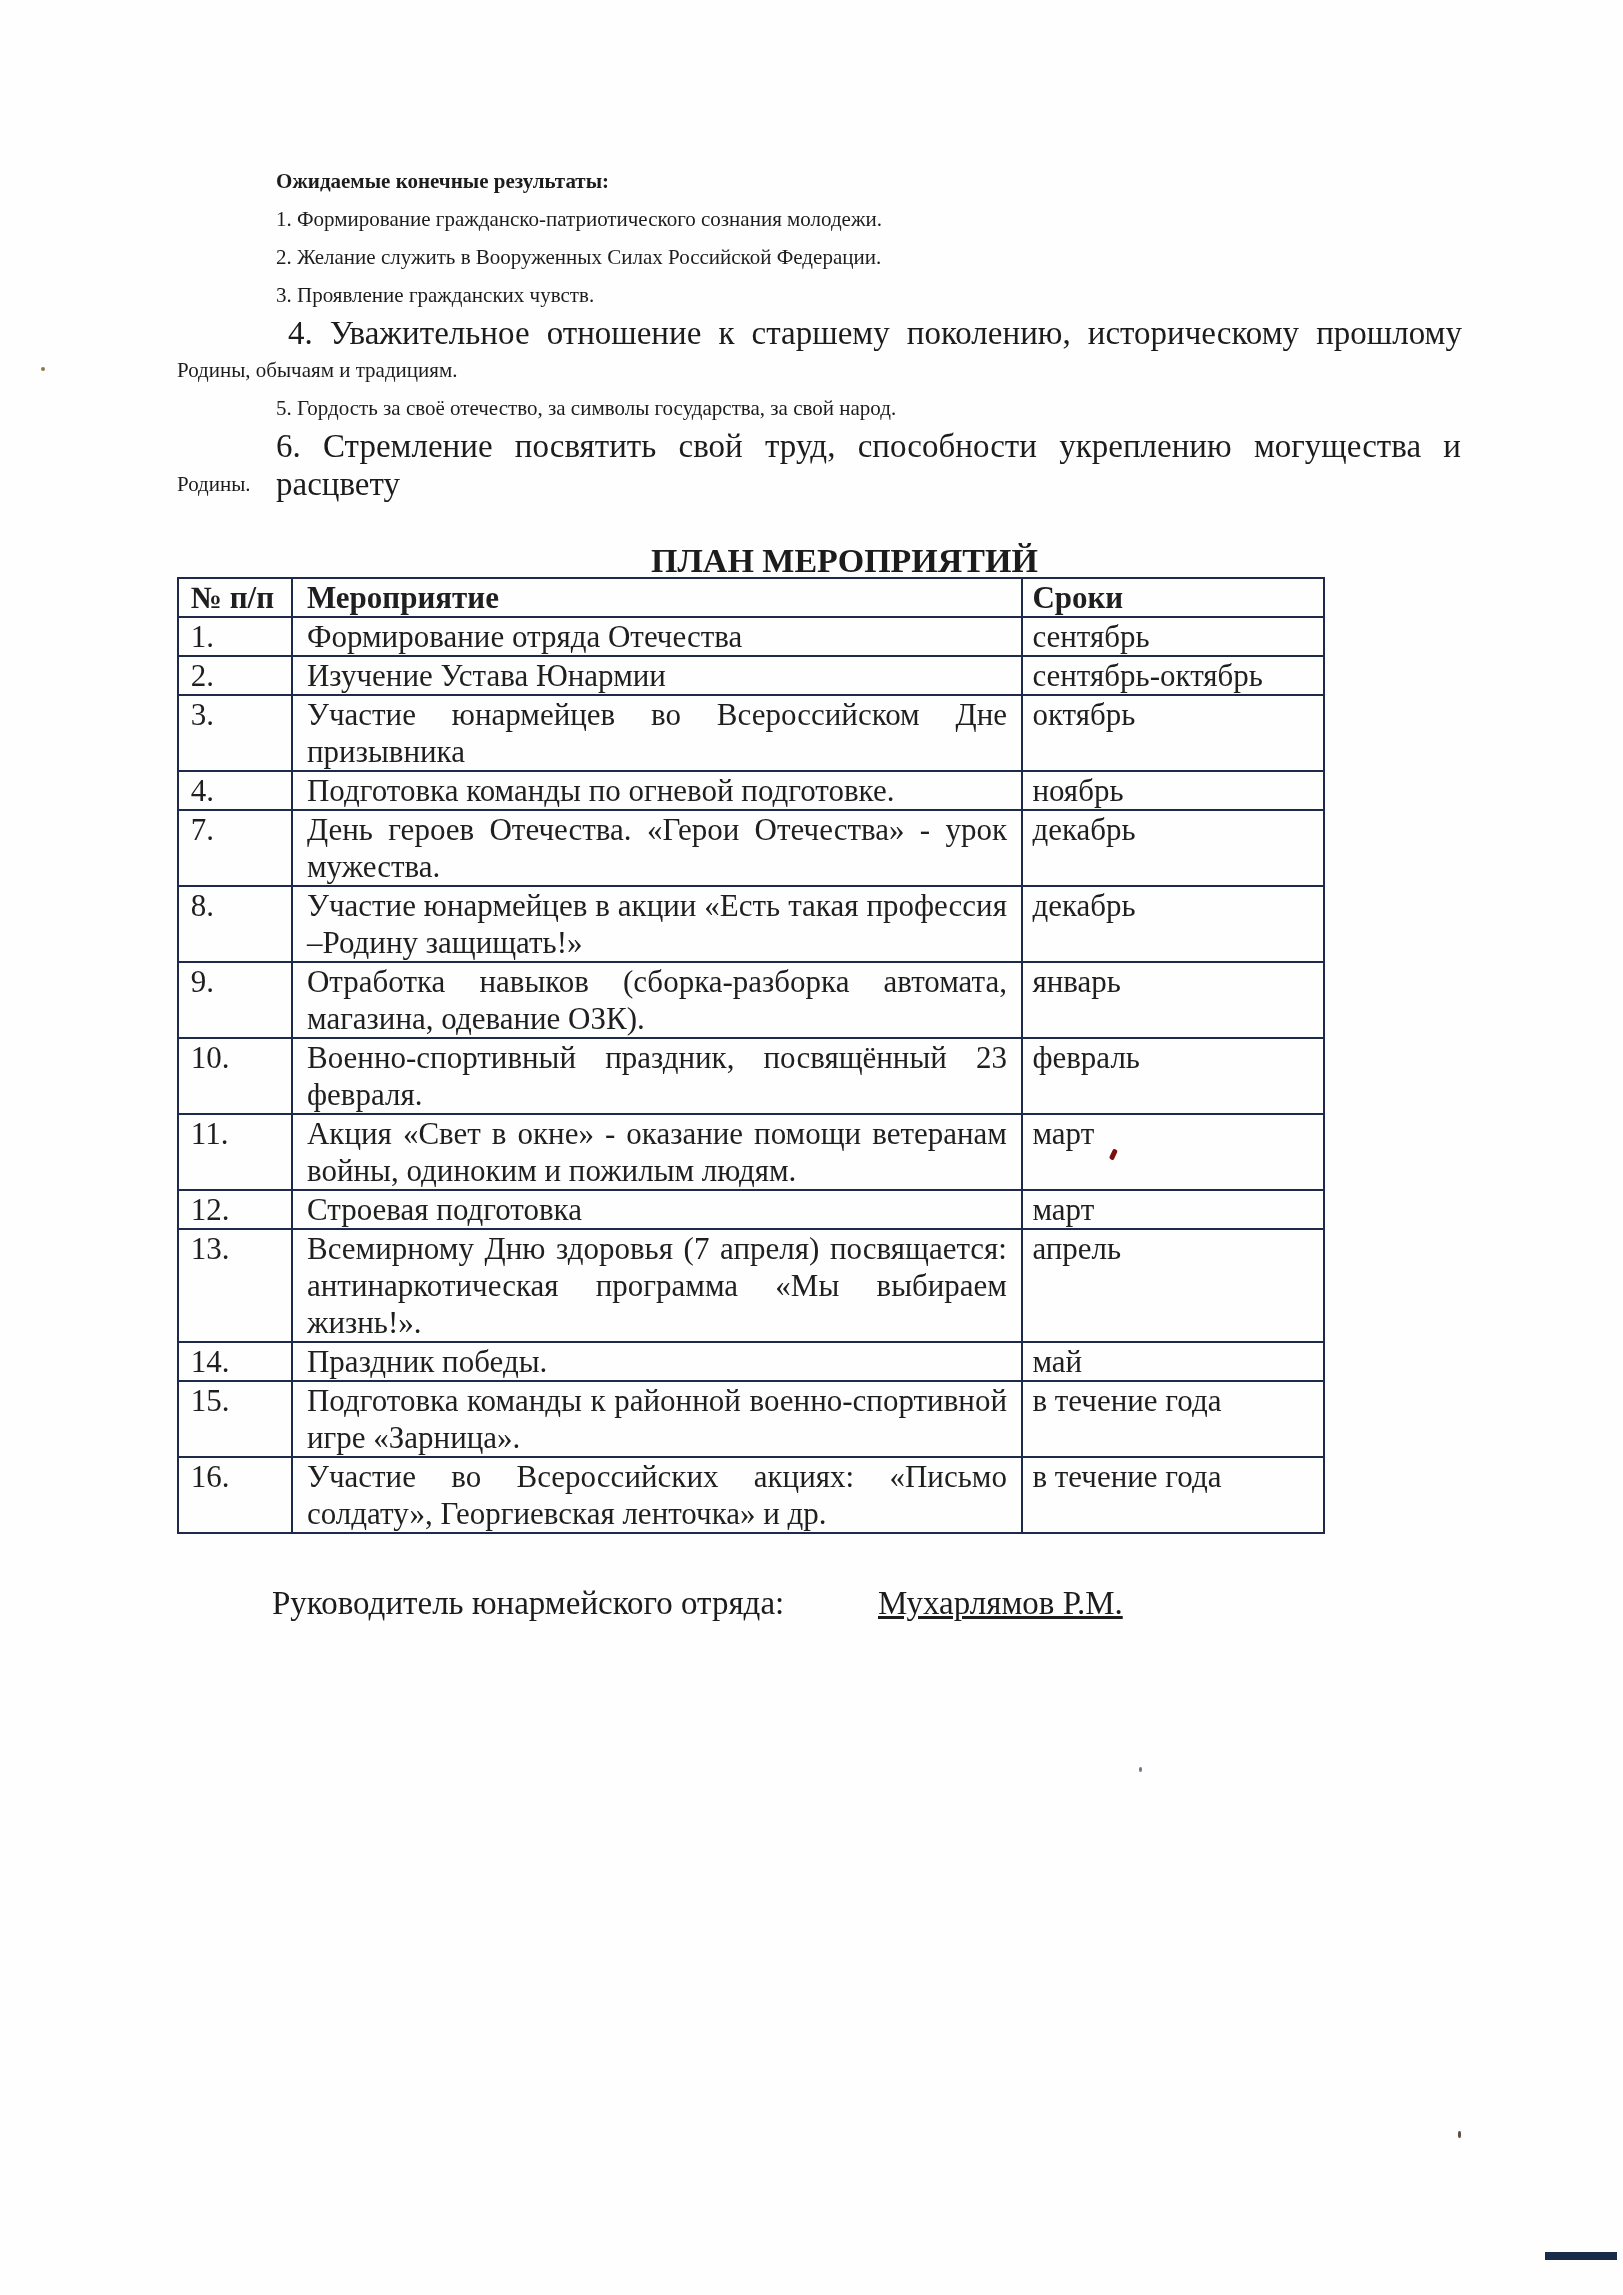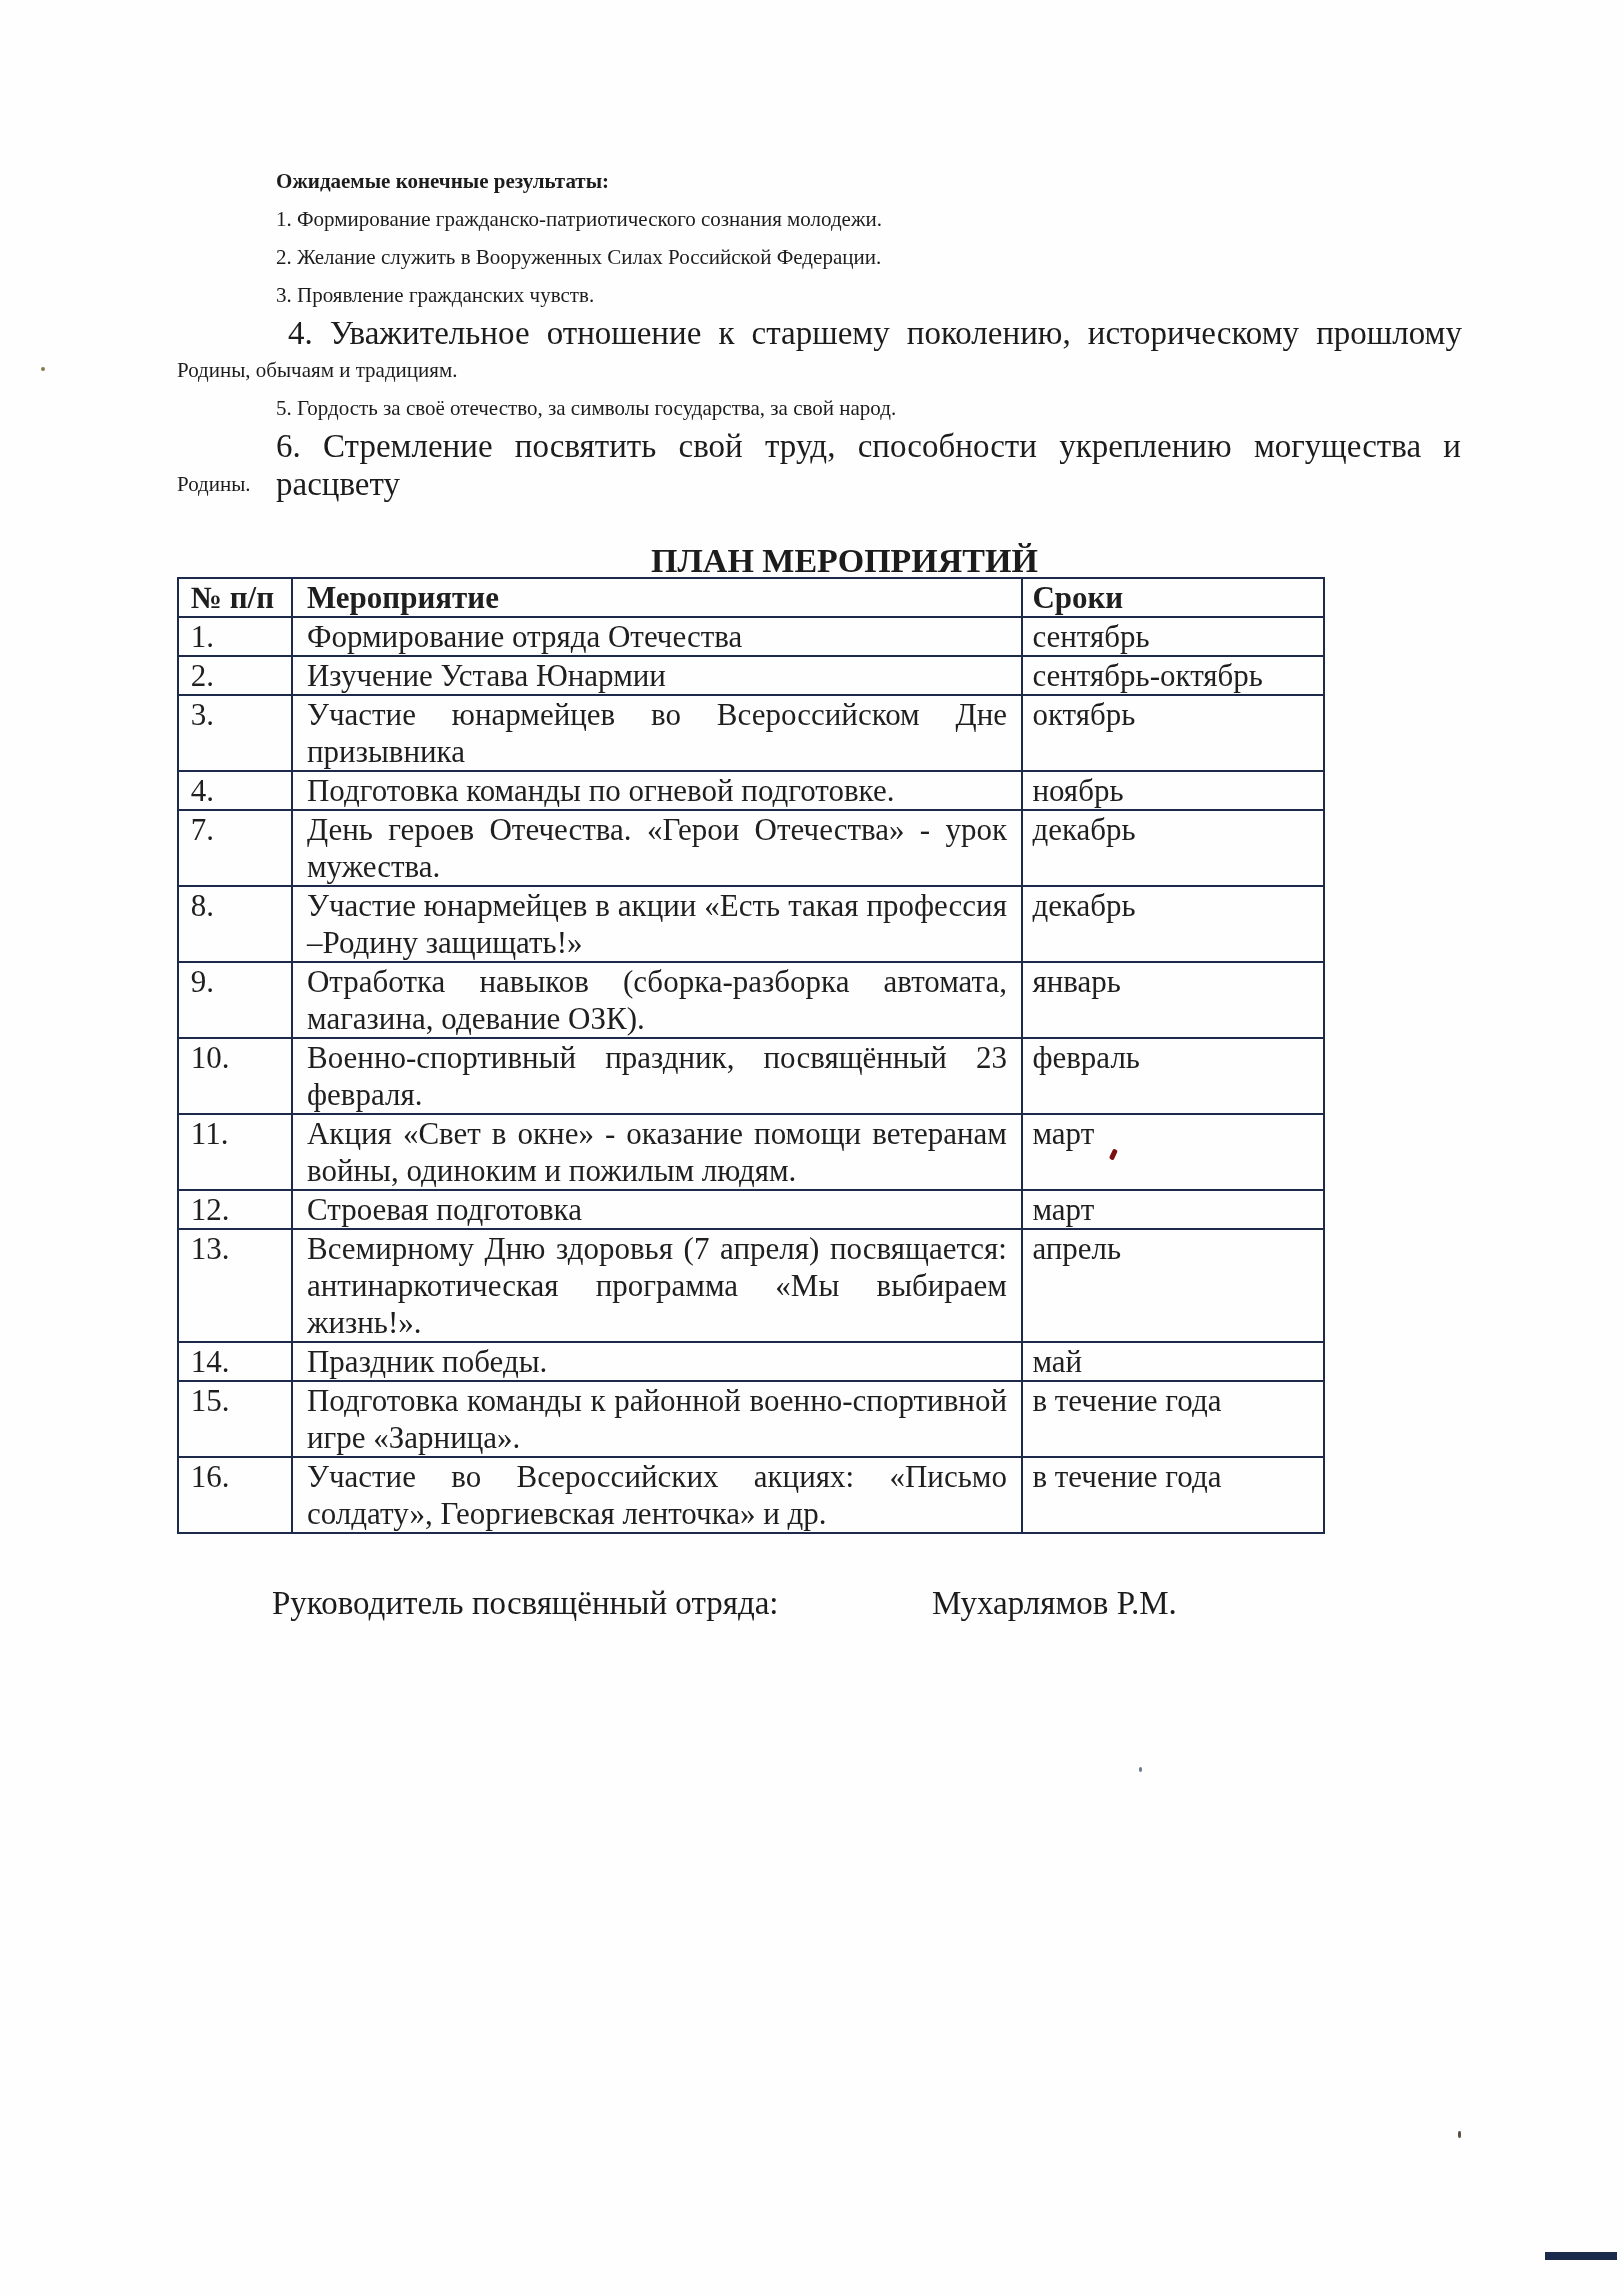--- a/index.html
+++ b/index.html
@@ -13,21 +13,21 @@
            font-size: 34px; font-weight: bold; line-height: 38px; letter-spacing: 0px; }
   .title span { position: relative; left: 33px; }
   table.plan { position: absolute; left: 177px; top: 577px; width: 1148px; border-collapse: collapse; table-layout: fixed; }
   table.plan td { border: 2px solid #1d2a4a; vertical-align: top; font-size: 31px; line-height: 37px;
                   padding: 0 11.8px 0 14.4px; color: #1f1f1f; }
   table.plan tr.head td { font-weight: bold; height: 37px; }
   table.plan td.num { width: 88px; padding-left: 11.8px; }
   table.plan td.act { width: 700px; text-align: justify; padding-right: 14.4px; }
   table.plan td.term { padding-left: 9px; }
   .sig-left { position: absolute; left: 272px; top: 1584px; font-size: 33px; line-height: 38px; white-space: nowrap; }
-  .sig-right { position: absolute; left: 932px; top: 1584px; font-size: 33px; line-height: 38px; white-space: nowrap; }
+  .sig-right { position: absolute; left: 878px; top: 1584px; font-size: 33px; line-height: 38px; white-space: nowrap; text-decoration: underline; }
   .speck { position: absolute; border-radius: 50%; }
   .red-mark { position: absolute; left: 1111px; top: 1149px; width: 5.2px; height: 10.5px; background: #7a1010;
               transform: rotate(25deg); border-radius: 2px; }
 </style>
 </head>
 <body>
 
 <div class="page">
 
   <div class="line bold" style="left:276px; top:162px;">Ожидаемые конечные результаты:</div>
@@ -117,21 +117,21 @@
       <tr>
           <td class="num">16.</td>
           <td class="act">Участие во Всероссийских акциях: «Письмо солдату», Георгиевская ленточка» и др.</td>
           <td class="term">в течение года</td>
         </tr>
     </tbody>
   </table>
 
   <div class="red-mark"></div>
 
-  <div class="sig-left">Руководитель посвящённый отряда:</div>
+  <div class="sig-left">Руководитель юнармейского отряда:</div>
   <div class="sig-right">Мухарлямов Р.М.</div>
 
   <div class="speck" style="left:41px; top:367px; width:3.9px; height:3.9px; background:#8a7a50;"></div>
   <div class="speck" style="left:1139px; top:1767px; width:3.3px; height:4.6px; background:#6a7a90;"></div>
   <div class="speck" style="left:1458px; top:2131px; width:2.6px; height:6.5px; background:#5a5040;"></div>
   <div class="speck" style="left:1545px; top:2252px; width:72px; height:7.9px; background:#1a2a4a; border-radius:0;"></div>
 </div>
 
 
 </body></html>

